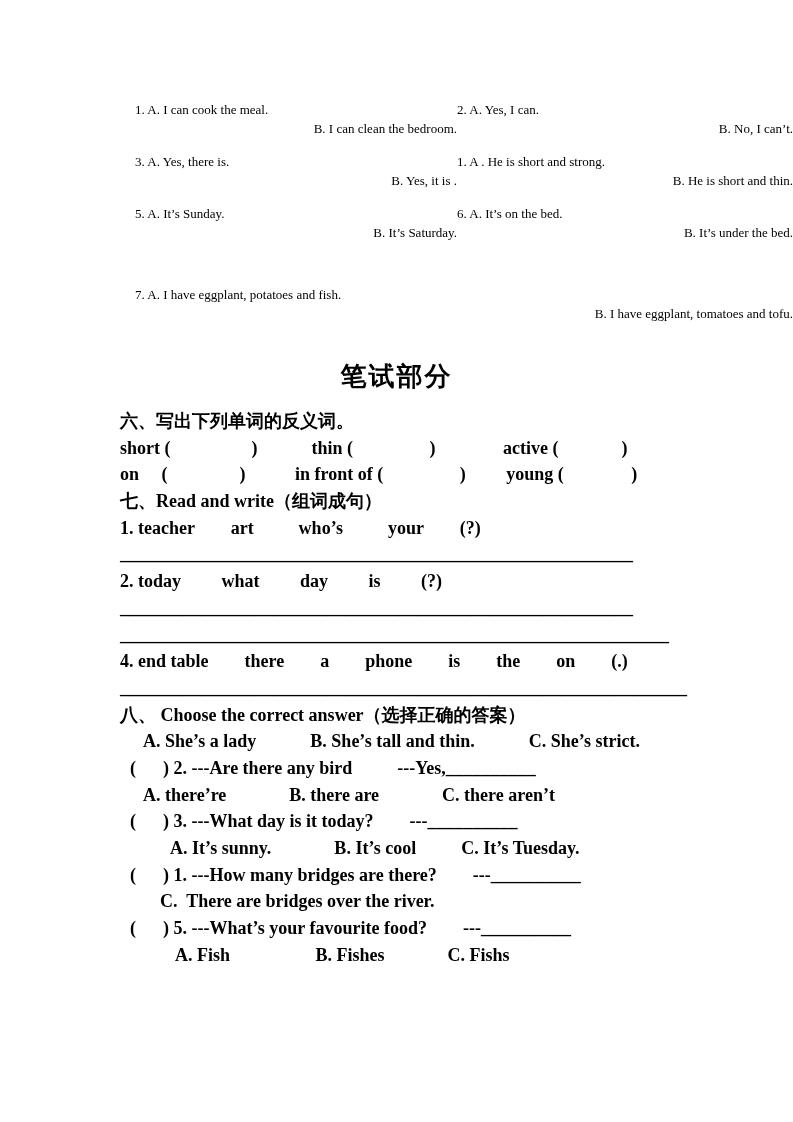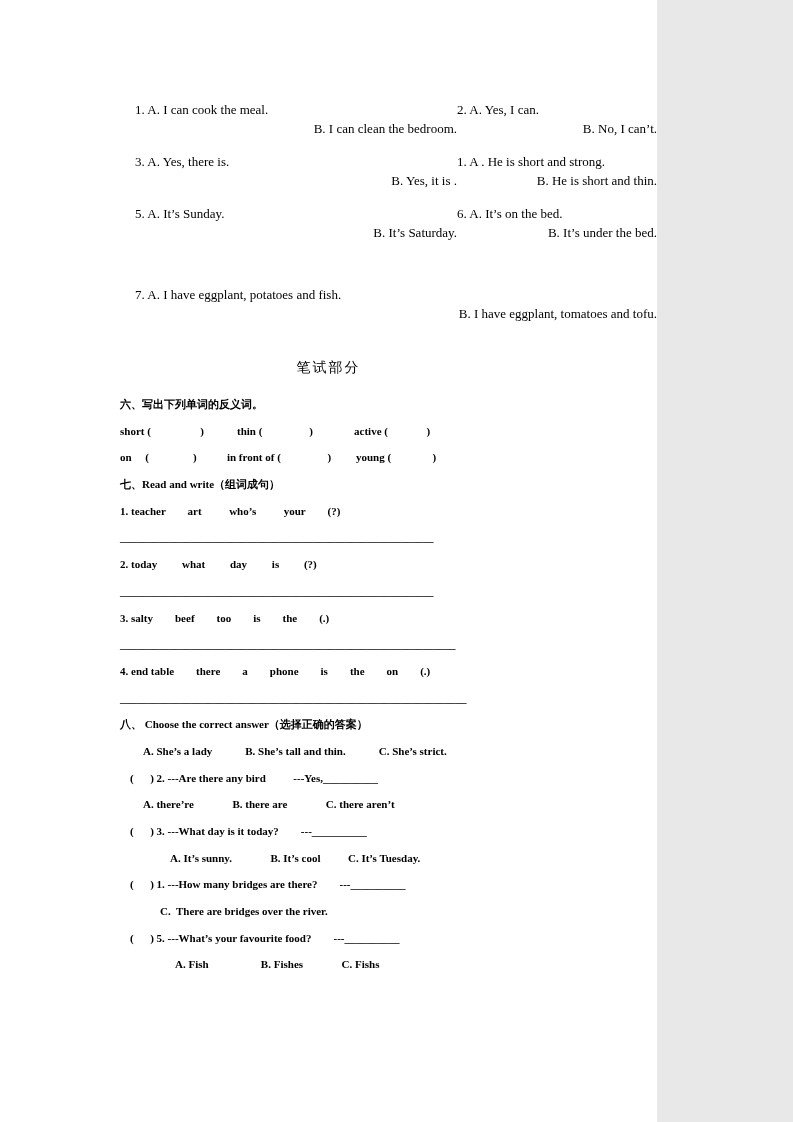--- a/index.html
+++ b/index.html
@@ -3,48 +3,48 @@
 <meta charset="utf-8">
 <style>
   html, body { margin: 0; padding: 0; }
   body {
     width: 793px; height: 1122px;
     background: #e8e8e8;
     font-family: "Liberation Serif", "DejaVu Serif", serif;
   }
   .page {
     position: relative;
-    width: 657px; height: 1122px;
+    width: 793px; height: 1122px;
     background: #ffffff;
     color: #000000;
     overflow: hidden;
   }
   .listening {
     padding: 100px 0 0 135px;
     font-size: 13px;
     line-height: 19px;
   }
   .lgrid {
     display: grid;
     grid-template-columns: 322px 1fr;
     row-gap: 14px;
   }
   .litem .opt-b { padding-left: 15px; text-align: right; }
   .litem.span { grid-column: 1 / -1; margin-top: 29px; }
   .heading {
     margin: 36px 0 0 0;
     text-align: center;
-    font-size: 14px;
-    font-weight: normal;
+    font-size: 26px;
+    font-weight: bold;
     letter-spacing: 2px;
   }
   .content {
     margin-top: 14px;
     padding-left: 120px;
-    font-size: 11px;
+    font-size: 18px;
     font-weight: bold;
   }
   .line {
     white-space: pre;
     line-height: 26.7px;
     height: 26.7px;
     overflow: visible;
   }
   .i-q { padding-left: 10px; }
   .i-a { padding-left: 23px; }
@@ -105,21 +105,20 @@
 
     <div class="line">六、写出下列单词的反义词。</div>
     <div class="line">short (                  )            thin (                 )               active (              )</div>
     <div class="line">on     (                )           in front of (                 )         young (               )</div>
 
     <div class="line">七、Read and write（组词成句）</div>
     <div class="line">1. teacher        art          who’s          your        (?)</div>
     <div class="line">_________________________________________________________</div>
     <div class="line">2. today         what         day         is         (?)</div>
     <div class="line">_________________________________________________________</div>
-    <div class="line">3. salty        beef        too        is        the        (.)</div>
     <div class="line">_____________________________________________________________</div>
     <div class="line">4. end table        there        a        phone        is        the        on        (.)</div>
     <div class="line">_______________________________________________________________</div>
 
     <div class="line">八、 Choose the correct answer（选择正确的答案）</div>
     <div class="line i-a">A. She’s a lady            B. She’s tall and thin.            C. She’s strict.</div>
     <div class="line i-q">(      ) 2. ---Are there any bird          ---Yes,__________</div>
     <div class="line i-a">A. there’re              B. there are              C. there aren’t</div>
     <div class="line i-q">(      ) 3. ---What day is it today?        ---__________</div>
     <div class="line i-b">A. It’s sunny.              B. It’s cool          C. It’s Tuesday.</div>

